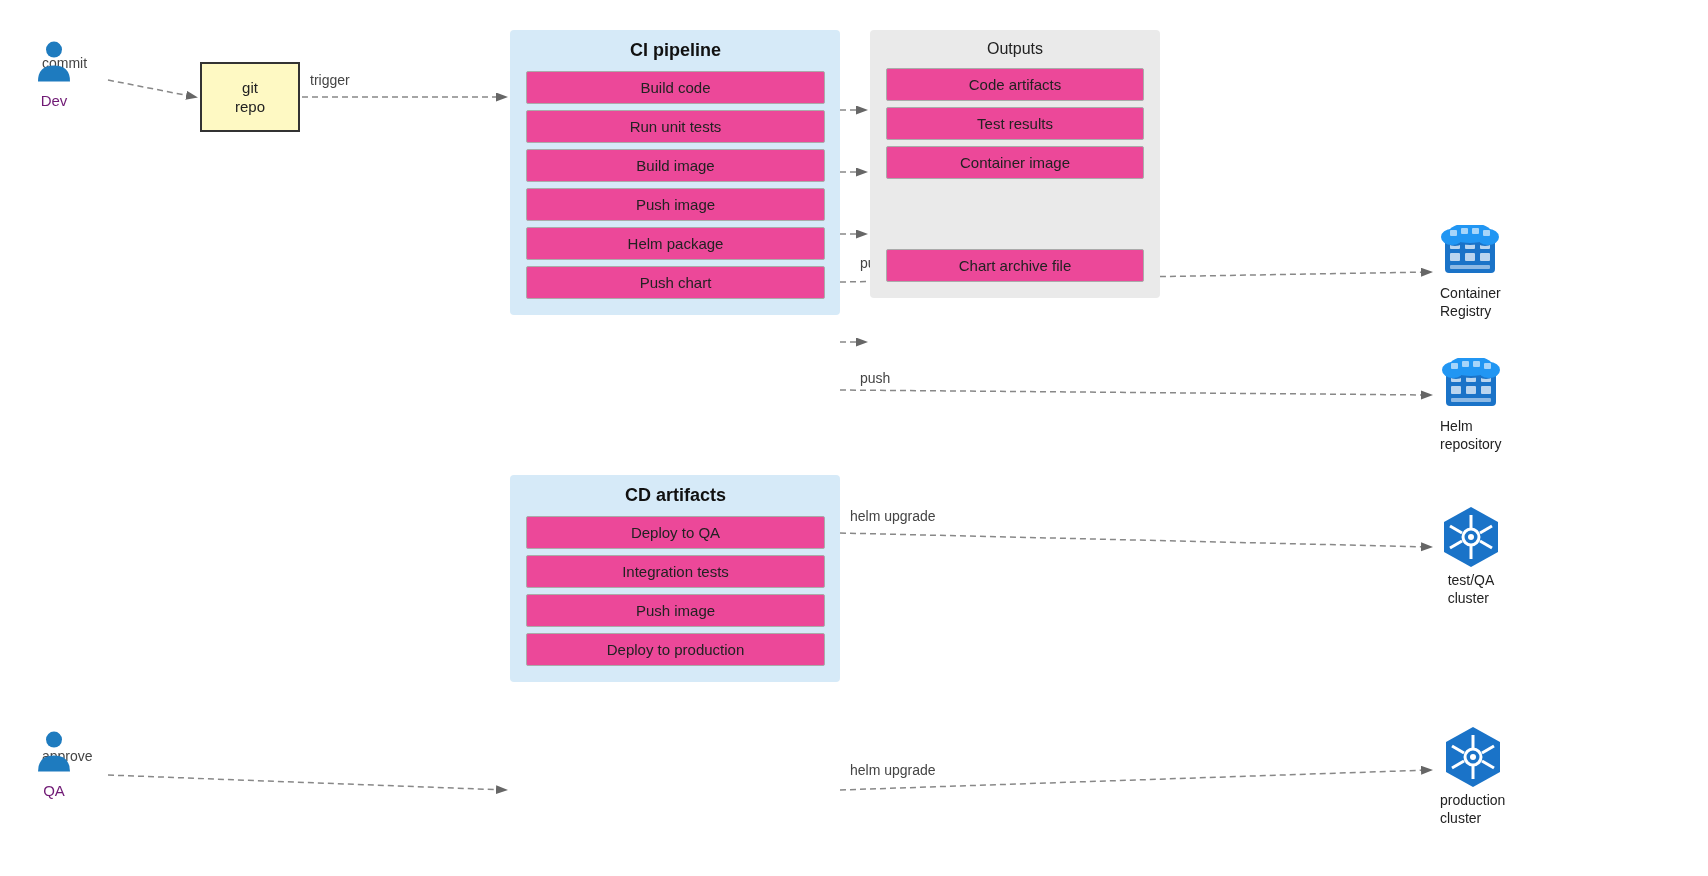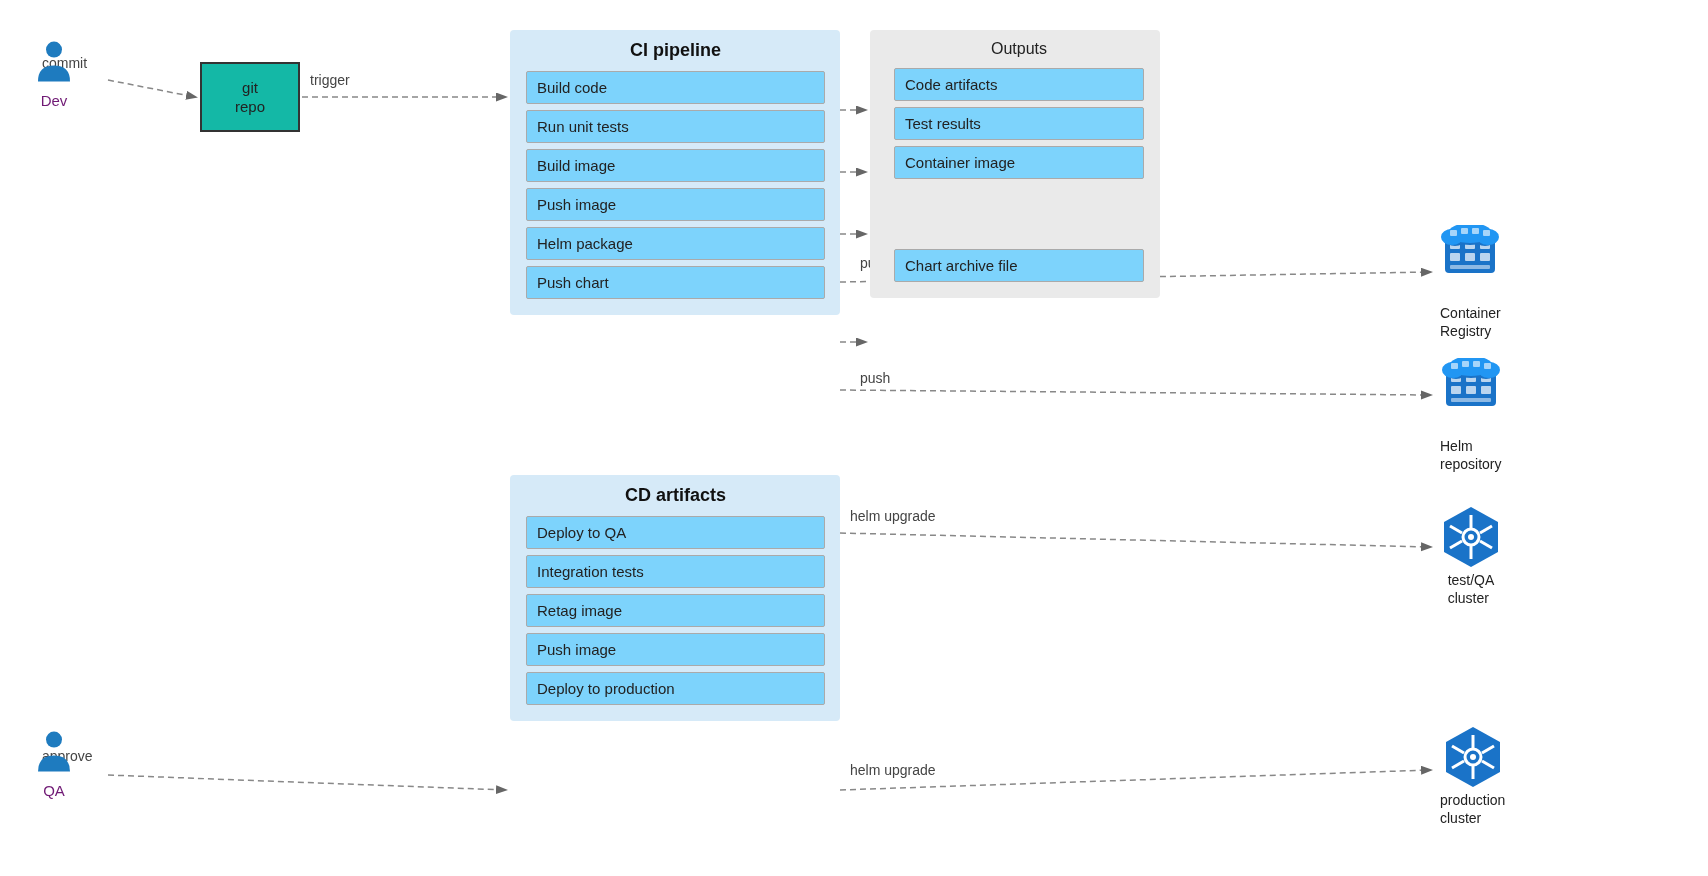--- a/index.html
+++ b/index.html
@@ -39,21 +39,21 @@
     .git-repo {
       position: absolute;
       border: 2px solid #333;
       display: flex;
       align-items: center;
       justify-content: center;
       text-align: center;
       font-size: 15px;
       color: #222;
       line-height: 1.3;
-      background: #14b8a6;
+      background: #fef9c3;
     }
 
     
     .pipeline-panel {
       position: absolute;
       background: #d6eaf8;
       border-radius: 4px;
       padding: 10px 15px 16px 16px;
     }
     .pipeline-title {
@@ -62,35 +62,36 @@
       text-align: center;
       margin-bottom: 10px;
       color: #111;
     }
 
     
     .outputs-panel {
       position: absolute;
       background: #eaeaea;
       border-radius: 4px;
-      padding: 10px 16px 16px 24px;
+      padding: 10px 16px 16px 16px;
     }
     .outputs-title {
       font-size: 16px;
       font-weight: 400;
       text-align: center;
       margin-bottom: 10px;
       color: #222;
     }
 
     
     .step-box {
-      background: #7dd3fc;
+      background: #ec4899;
       border: 1.5px solid #aaa;
       border-radius: 2px;
+      text-align: center;
       font-size: 15px;
       color: #222;
       padding: 7px 10px;
       margin-bottom: 6px;
       white-space: nowrap;
     }
     .step-box:last-child { margin-bottom: 0; }
 
     
     .arrow-label {
@@ -114,21 +115,20 @@
       display: flex;
       flex-direction: column;
       align-items: center;
       gap: 4px;
     }
     .cloud-label {
       font-size: 14px;
       color: #222;
       text-align: left;
       line-height: 1.3;
-      margin-top: 20px;
     }
 
     
     .k8s-icon {
       position: absolute;
       display: flex;
       flex-direction: column;
       align-items: center;
       gap: 4px;
     }
@@ -264,21 +264,20 @@
       <rect x="43" y="5" width="7" height="6" rx="1" fill="#fff" opacity="0.6"></rect>
     </svg>
     <span class="cloud-label" style="white-space:pre-line;">Helm
 repository</span>
   </div>
 
   <div class="pipeline-panel" style="left:510px; top:475px; width:330px;">
     <div class="pipeline-title">CD artifacts</div>
     <div class="step-box">Deploy to QA</div>
     <div class="step-box">Integration tests</div>
-    <div class="step-box">Retag image</div>
     <div class="step-box">Push image</div>
     <div class="step-box">Deploy to production</div>
   </div>
 
   <div class="k8s-icon" style="left:1440px; top:505px;">
     <svg width="62" height="62" viewBox="0 0 62 62" xmlns="http://www.w3.org/2000/svg">
 
       <polygon points="31,2 58,17 58,47 31,62 4,47 4,17" fill="#1a73c8"></polygon>
 
       <circle cx="31" cy="32" r="8" fill="none" stroke="#fff" stroke-width="3"></circle>

